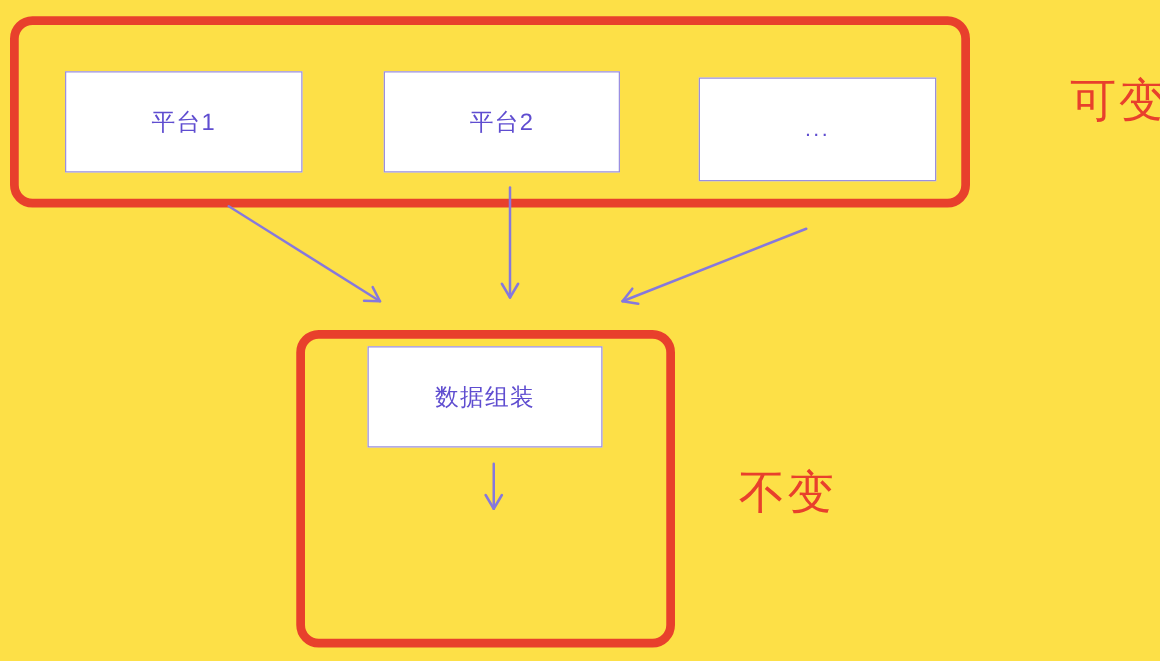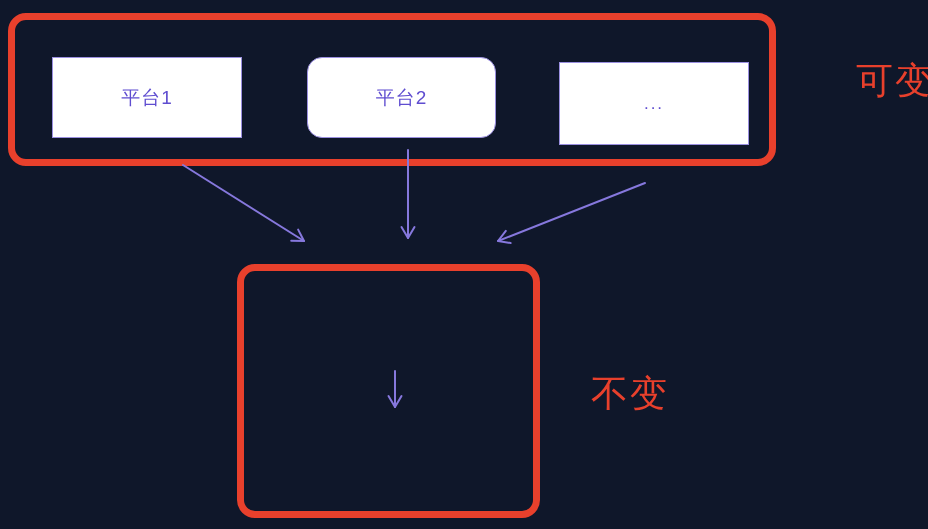--- a/index.html
+++ b/index.html
@@ -4,21 +4,21 @@
 <style>
   html, body {
     margin: 0;
     padding: 0;
     background: #ffffff;
   }
   .canvas {
     position: relative;
     width: 928px;
     height: 529px;
-    background: #0f172a;
+    background: #fde047;
     overflow: hidden;
     font-family: "Liberation Sans", sans-serif;
   }
   .group-frame {
     position: absolute;
     box-sizing: border-box;
     border: 7px solid #e8402c;
     border-radius: 18px;
     background: transparent;
   }
@@ -31,21 +31,21 @@
     background: #ffffff;
     display: flex;
     align-items: center;
     justify-content: center;
     color: #5f4dd0;
     font-size: 19px;
     font-weight: 500;
     letter-spacing: 1px;
   }
   .node-platform-1 { left: 52px;  top: 57px;  width: 190px; height: 81px; }
-  .node-platform-2 { left: 307px; top: 57px;  width: 189px; height: 81px; border-radius: 15px; }
+  .node-platform-2 { left: 307px; top: 57px;  width: 189px; height: 81px; }
   .node-ellipsis   { left: 559px; top: 62px;  width: 190px; height: 83px; font-size: 17px; letter-spacing: 2px; }
   .node-assembly   { left: 294px; top: 277px; width: 188px; height: 81px; }
   .node-storage    { left: 298px; top: 427px; width: 189px; height: 80px; }
   .side-label {
     position: absolute;
     color: #e8402c;
     font-size: 37px;
     font-weight: 500;
     letter-spacing: 2px;
     line-height: 1;
@@ -93,17 +93,20 @@
   <div class="node node-platform-1">
     <span>平台1</span>
   </div>
   <div class="node node-platform-2">
     <span>平台2</span>
   </div>
   <div class="node node-ellipsis">
     <span>...</span>
   </div>
 
+  <div class="node node-assembly">
+    <span>数据组装</span>
+  </div>
 
   <div class="side-label label-variable">可变</div>
   <div class="side-label label-invariant">不变</div>
 
 </div>
 
 </body></html>

